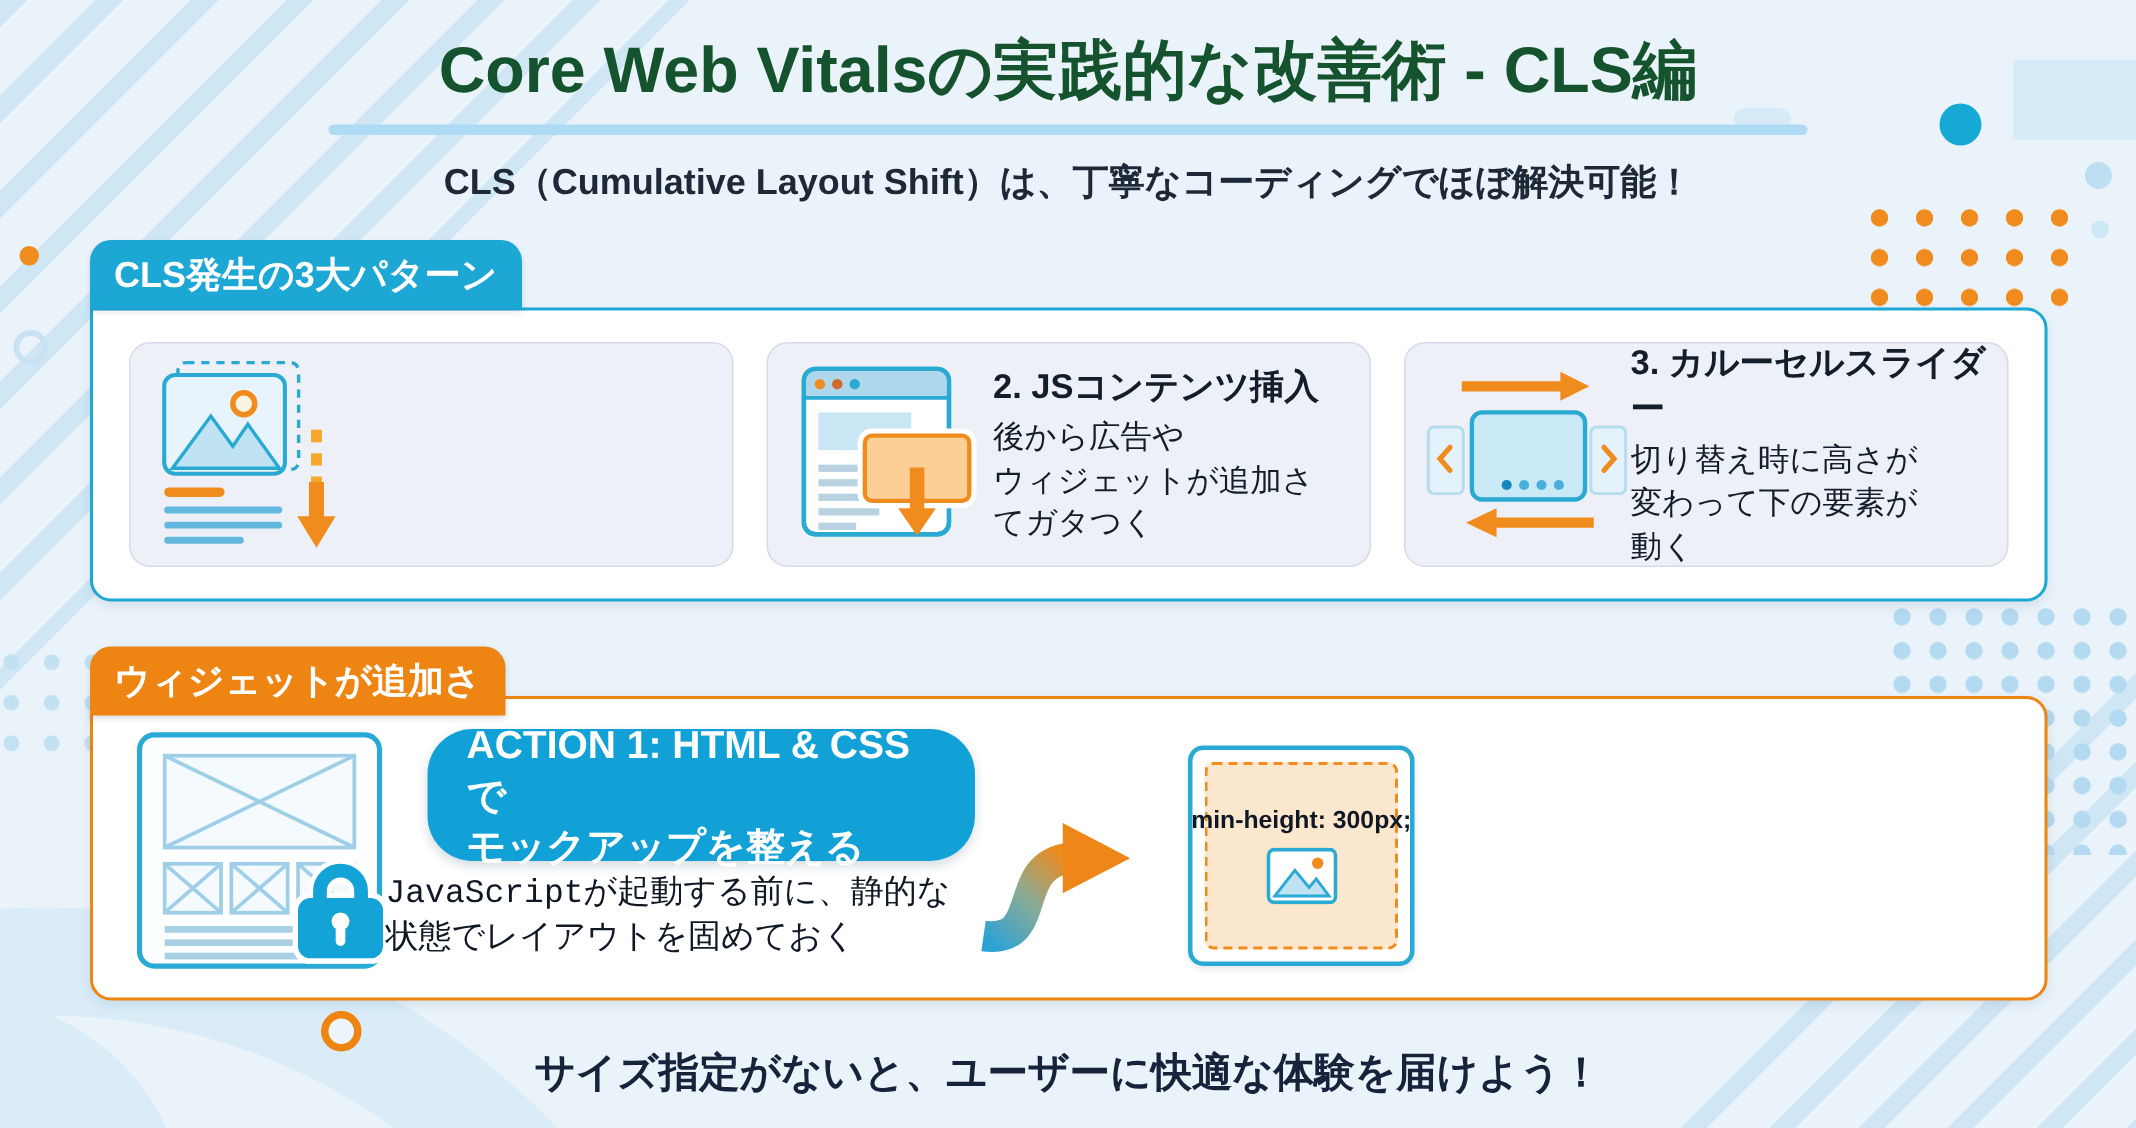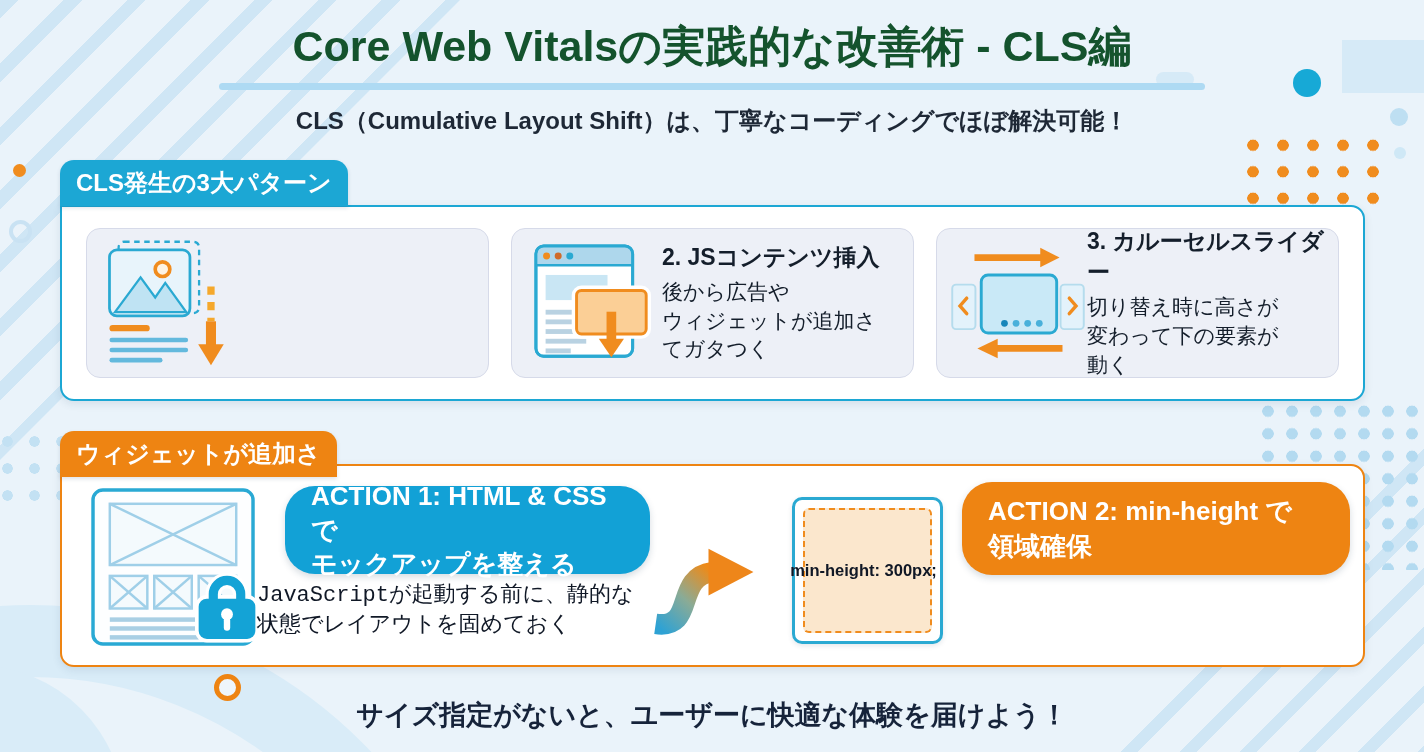--- a/index.html
+++ b/index.html
@@ -66,21 +66,21 @@
   .pill-orange{left:900px;top:16px;width:388px;height:93px;background:#ee8412;}
   .action-desc{position:absolute;font-size:22px;line-height:1.38;color:#101826;white-space:pre-line;font-family:Liberation Mono, monospace;}
   .desc1{left:195px;top:115px;}
   .desc2{left:902px;top:118px;}
   .wireframe{position:absolute;left:28px;top:21px;}
   .lock{position:absolute;left:133px;top:103px;}
   .curve-arrow{position:absolute;left:580px;top:52px;}
   .minheight-box{position:absolute;left:730px;top:31px;width:151px;height:147px;background:#fff;
     border:3px solid #2aa9d2;border-radius:10px;box-sizing:border-box;box-shadow:0 2px 5px rgba(30,60,90,.12);}
   .minheight-inner{position:absolute;left:8px;top:8px;right:8px;bottom:8px;background:#fbe7cd;
-    border:2.5px dashed #f08c1e;border-radius:6px;display:flex;flex-direction:row;align-items:center;
+    border:2.5px dashed #f08c1e;border-radius:6px;display:flex;flex-direction:column;align-items:center;
     justify-content:center;gap:8px;box-sizing:border-box;}
   .minheight-code{font-size:16.5px;font-weight:700;color:#101826;white-space:nowrap;}
   
   .footer{position:absolute;left:0;top:697px;width:100%;text-align:center;
     font-size:27px;font-weight:800;color:#16233a;z-index:1;}
 </style>
 </head>
 <body>
 
 <div class="canvas">
@@ -241,18 +241,16 @@
       <div class="minheight-inner">
         <div class="minheight-code">min-height: 300px;</div>
         <svg width="48" height="38" viewBox="0 0 50 40">
           <rect x="1.5" y="1.5" width="47" height="37" rx="4" fill="#fff" stroke="#2aa9d2" stroke-width="2.5"></rect>
           <circle cx="36" cy="11" r="4" fill="#f08c1e"></circle>
           <path d="M6,34 L20,16 L30,28 L35,22 L44,34 Z" fill="#bfe3f3" stroke="#2aa9d2" stroke-width="2"></path>
         </svg>
       </div>
     </div>
 
-    <div class="pill pill-orange">ACTION 2: min-height で
-領域確保</div>
   </div>
 
   <div class="footer">サイズ指定がないと、ユーザーに快適な体験を届けよう！</div>
 </div>
 
 </body></html>

